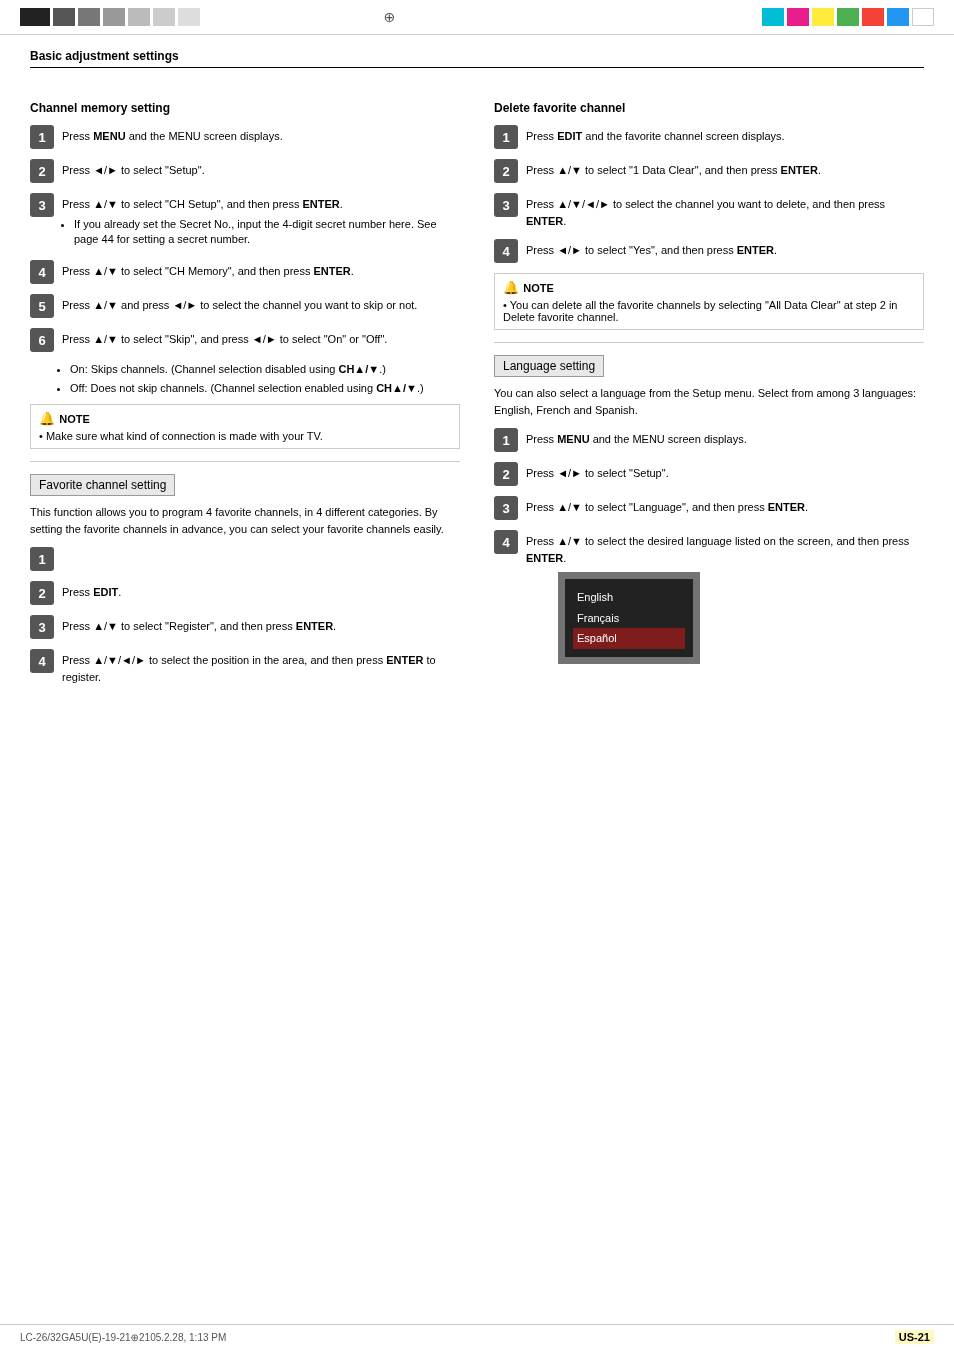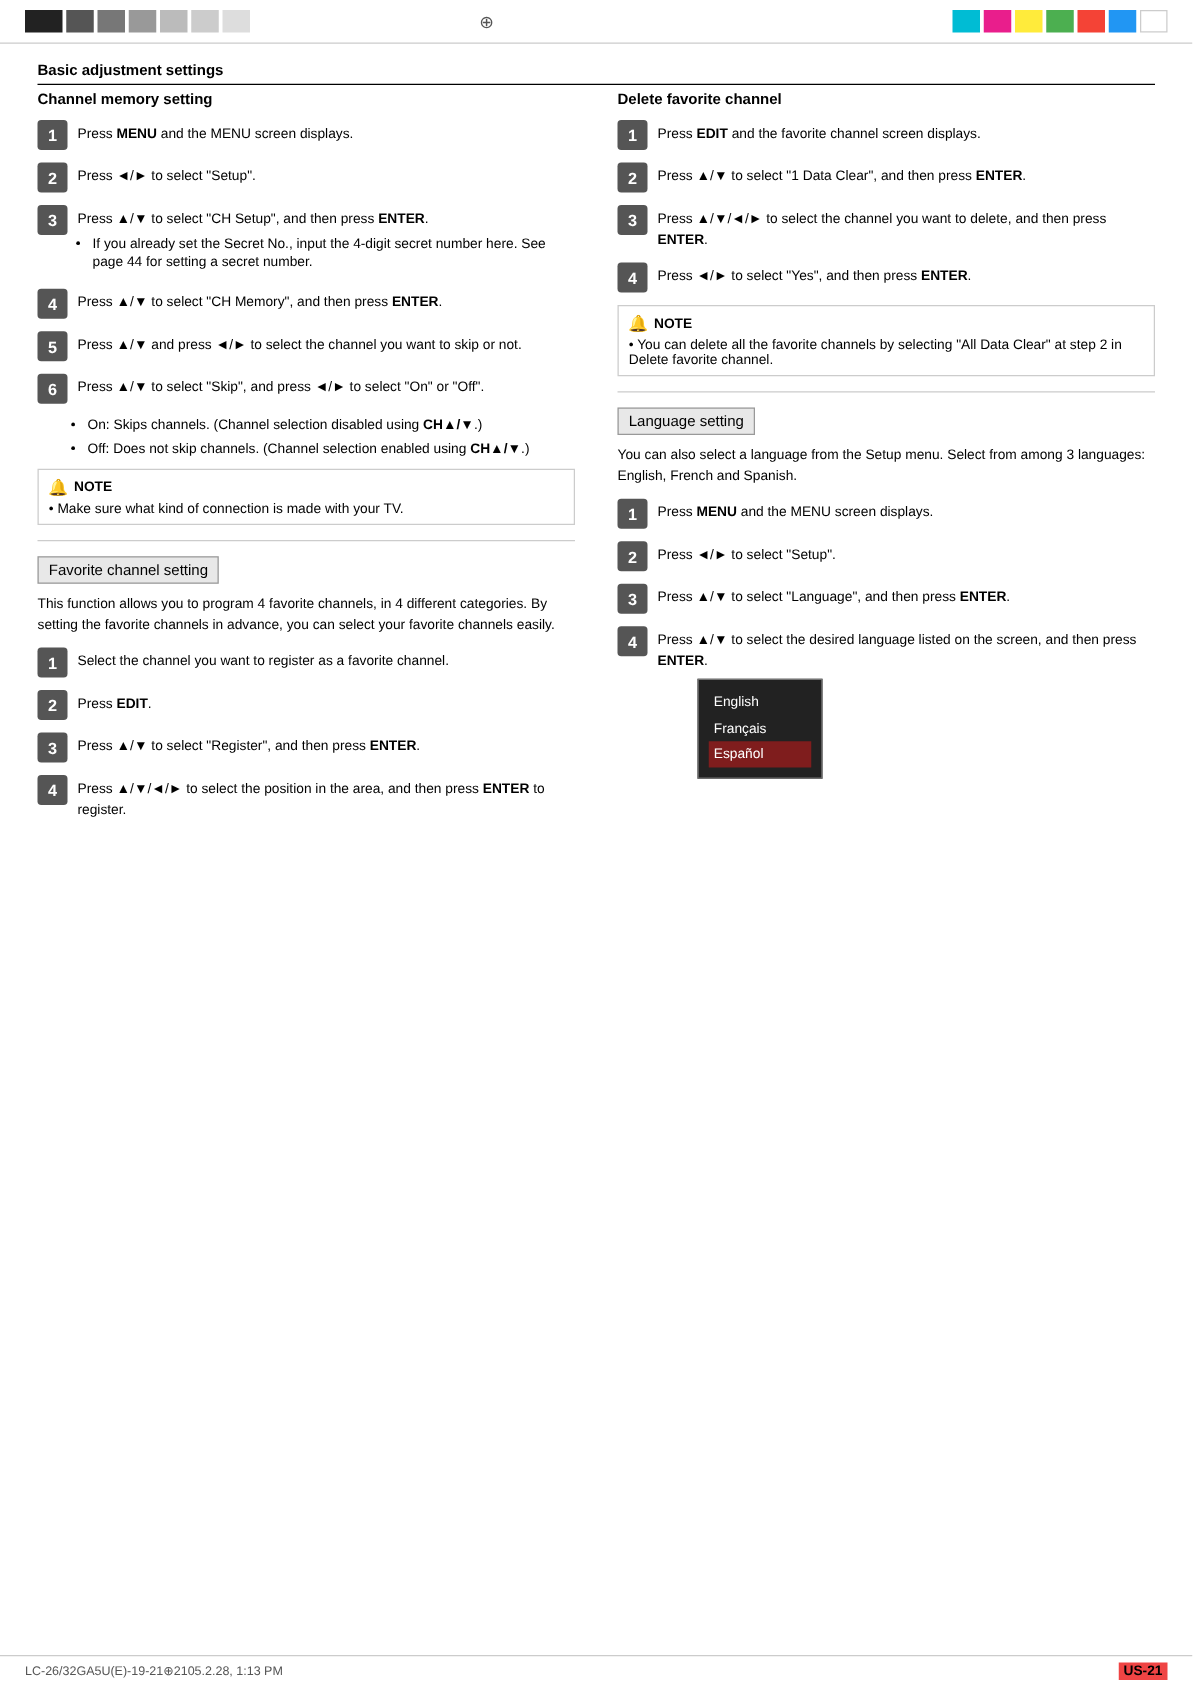--- a/index.html
+++ b/index.html
@@ -60,21 +60,21 @@
     }
 
     
     .main-content {
       padding: 10px 30px 10px 30px;
     }
 
     .page-title {
       font-weight: bold;
       font-size: 12px;
-      margin-bottom: 4px;
+      margin-bottom: 33px;
       padding-bottom: 4px;
       border-bottom: 1px solid #000;
     }
 
     
     .two-col {
       display: flex;
       gap: 34px;
     }
 
@@ -159,26 +159,26 @@
       gap: 4px;
       margin-bottom: 4px;
     }
 
     .note-icon {
       font-size: 13px;
     }
 
     
     .lang-box {
-      border: 1px solid #737373;
+      border: 7px solid #737373;
       background: #222;
       color: #fff;
       padding: 8px;
       margin-top: 6px;
-      width: 100px;
+      width: 142px;
       margin-left: 32px;
     }
 
     .lang-option {
       padding: 2px 4px;
       font-size: 11px;
     }
 
     .lang-option.highlighted {
       background: #7f1d1d;
@@ -200,21 +200,21 @@
       border-top: 1px solid #ccc;
       display: flex;
       justify-content: space-between;
       align-items: center;
       padding: 6px 20px;
       font-size: 10px;
       color: #555;
     }
 
     .page-num-badge {
-      background: #ef4444;
+      background: #fef9c3;
       padding: 1px 4px;
       font-weight: bold;
       font-size: 11px;
       color: #000;
       margin-top: 20px;
     }
 
   </style>
 </head>
 <body>
@@ -315,23 +315,20 @@
 
       <div>
         <div class="section-title-box">Favorite channel setting</div>
 
         <p style="margin-bottom:10px; line-height:1.5;">
           This function allows you to program 4 favorite channels, in 4 different categories. By setting the favorite channels in advance, you can select your favorite channels easily.
         </p>
 
         <div class="step-row">
           <div class="step-num">1</div>
-          <div class="step-content">
-            Select the channel you want to register as a favorite channel.
-          </div>
         </div>
 
         <div class="step-row">
           <div class="step-num">2</div>
           <div class="step-content">
             Press <span class="bold">EDIT</span>.
           </div>
         </div>
 
         <div class="step-row">

